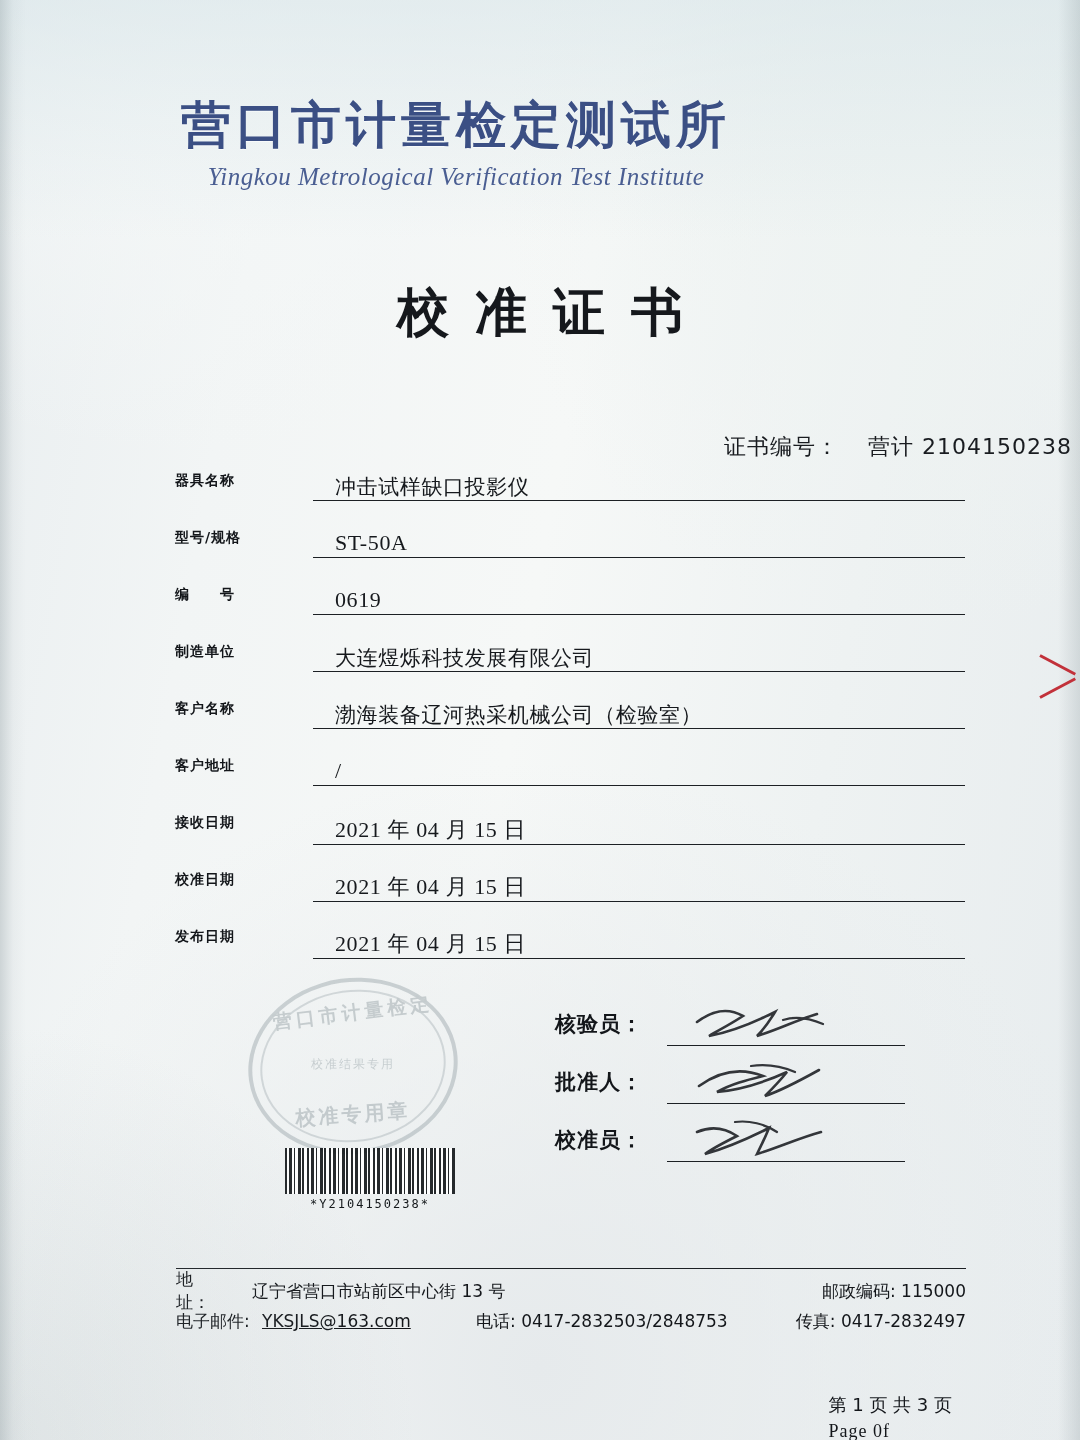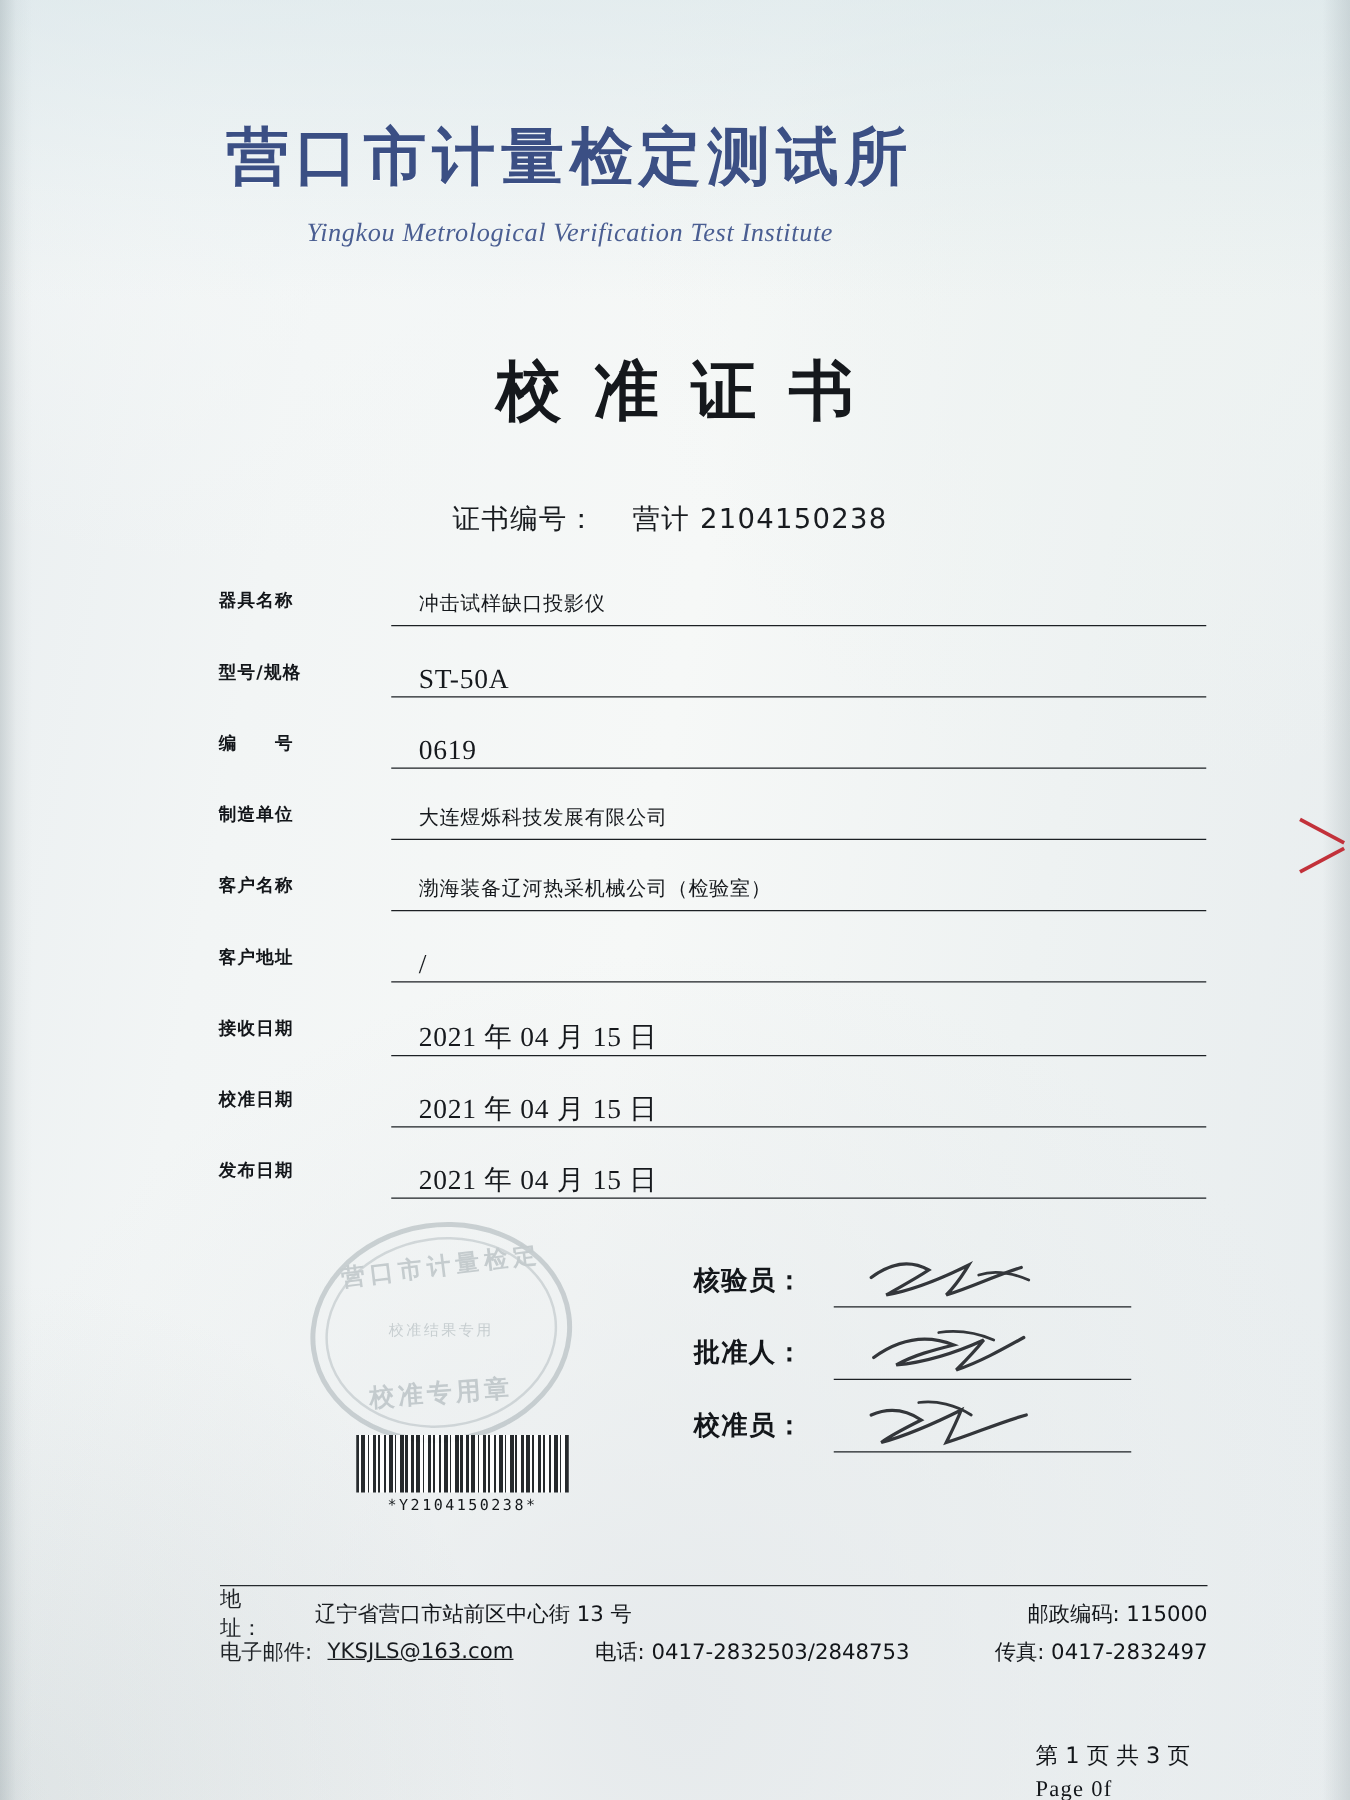--- a/index.html
+++ b/index.html
@@ -91,23 +91,23 @@
   }
   .org-cn {
     font-family: "DejaVu Sans", "Liberation Sans", sans-serif;
     font-size: 50px;
     font-weight: bold;
     letter-spacing: 5px;
     color: #3b4f84;
     text-shadow: 0 1px 0 rgba(255,255,255,0.6);
   }
   .org-en {
-    margin-top: 15px;
+    margin-top: 4px;
     font-family: "Liberation Serif", serif;
-    font-size: 21px;
+    font-size: 25px;
     font-style: italic;
     letter-spacing: 0.5px;
     color: #4a5e92;
   }
 
   
   .doc-title {
     position: absolute;
     left: 0;
     top: 278px;
@@ -118,23 +118,23 @@
     font-weight: bold;
     letter-spacing: 26px;
     text-indent: 26px;
     color: #15181c;
   }
 
   
   .cert-no {
     position: absolute;
     left: 0;
-    top: 400px;
+    top: 432px;
     width: 1072px;
-    text-align: center;
+    text-align: right;
     font-family: "DejaVu Sans", "Liberation Sans", sans-serif;
     font-size: 22px;
     color: #191c20;
   }
   .cert-no .label { letter-spacing: 1px; }
   .cert-no .value { margin-left: 22px; letter-spacing: 1px; }
 
   
   .fields {
     position: absolute;
@@ -158,21 +158,21 @@
     letter-spacing: 1px;
     padding-top: 8px;
     text-align: justify;
   }
   .field-row .fvalue {
     flex: 1 1 auto;
     position: relative;
     padding-top: 9px;
     padding-left: 22px;
     font-family: Liberation Sans, sans-serif;
-    font-size: 16px;
+    font-size: 21px;
     color: #16191d;
     letter-spacing: 0.6px;
     min-height: 37px;
     box-sizing: border-box;
   }
   .field-row .fvalue:after {
     content: "";
     position: absolute;
     left: 0;
     right: 0;

